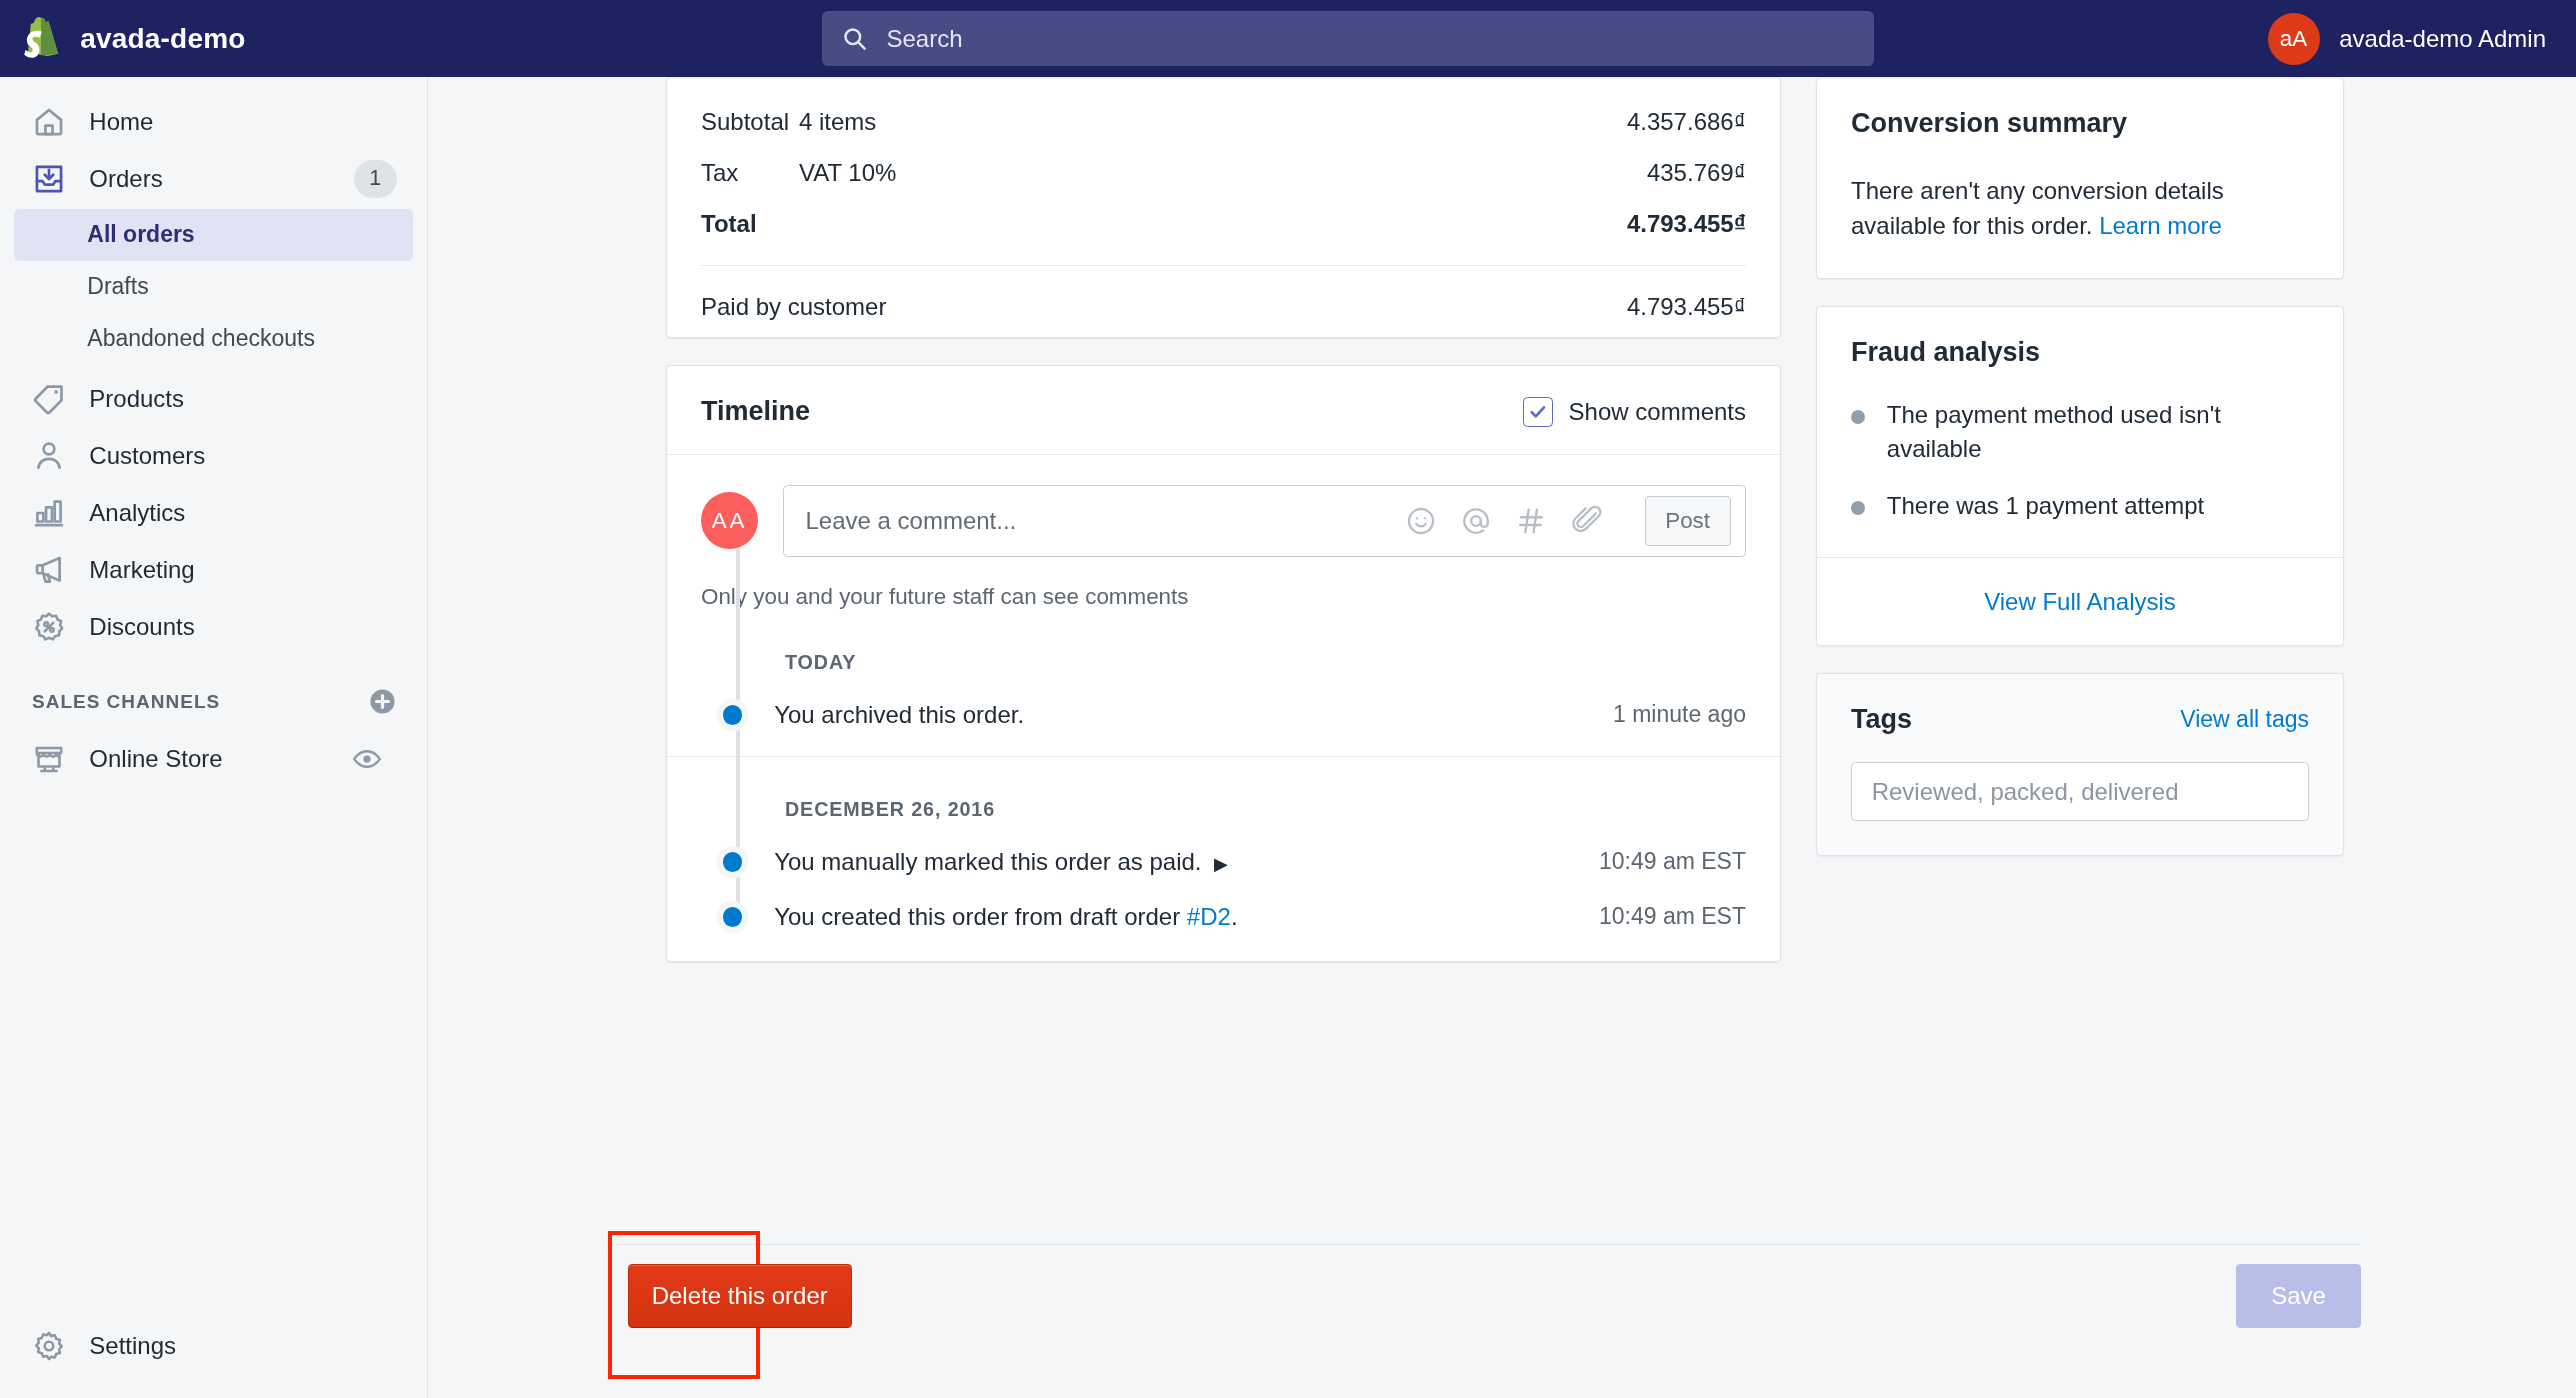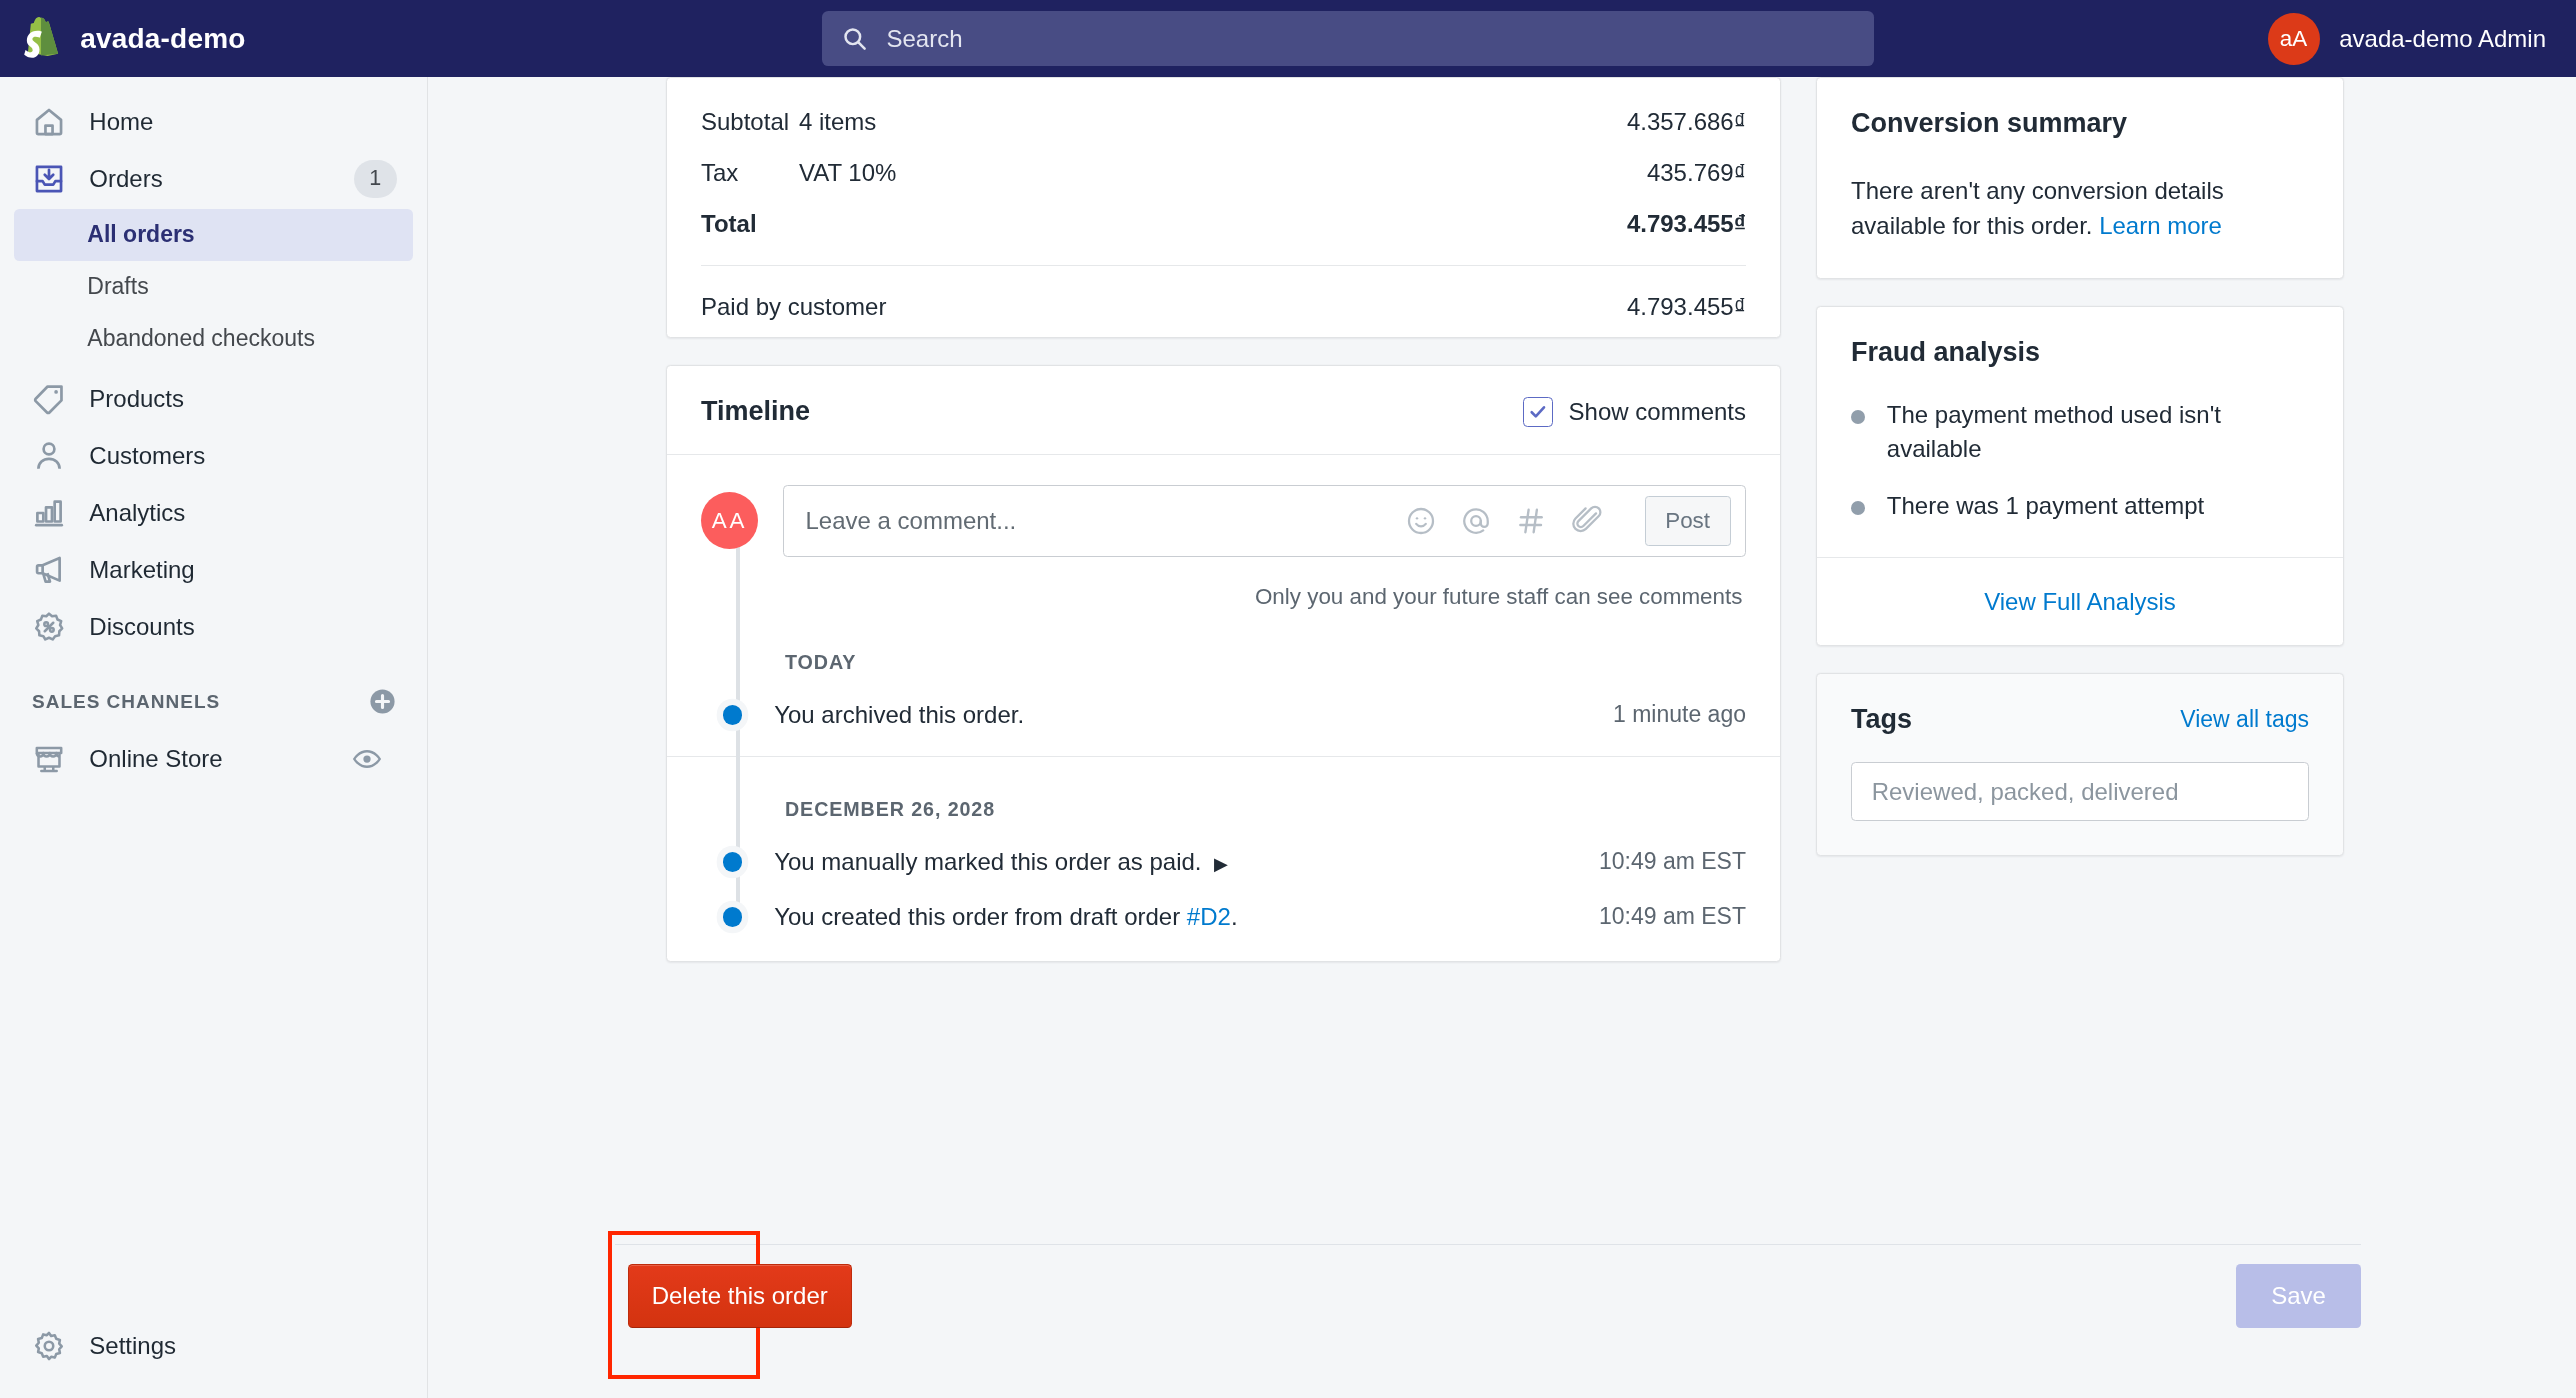--- a/index.html
+++ b/index.html
@@ -130,21 +130,21 @@
   .comment-ph { flex: 1; font-size: 24px; color: #626B73; }
   .cbtns { display: flex; align-items: center; gap: 23px; }
   .cicon { width: 32px; height: 32px; cursor: pointer; flex: none; }
   .post-btn {
     margin-left: 19.7px; height: 50px; padding: 0 19.7px;
     border: 0.9px solid #C4CDD5; border-radius: 3.6px; background: #F6F7F8;
     color: #697581; font-size: 22.4px; display: flex; align-items: center;
     cursor: pointer;
   }
   .privacy-note {
-    text-align: right; font-size: 22.4px; color: #5C6670;
+    text-align: left; font-size: 22.4px; color: #5C6670;
     margin-top: 27px; padding-right: 3.6px;
   }
 
   .day-head {
     font-size: 19.7px; font-weight: 700; letter-spacing: 0.9px; color: #5C6670;
     margin: 41px 0 0 84px; position: relative; z-index: 2;
   }
   .event {
     display: flex; align-items: center; margin-top: 27px; position: relative;
     z-index: 2; padding-left: 21.5px;
@@ -442,21 +442,21 @@
         <div class="privacy-note">Only you and your future staff can see comments</div>
 
         <div class="day-head">TODAY</div>
         <div class="event">
           <span class="dot"></span>
           <span class="ev-text">You archived this order.</span>
           <span class="ev-time">1 minute ago</span>
         </div>
         <div class="ev-divider"></div>
 
-        <div class="day-head">DECEMBER 26, 2028</div>
+        <div class="day-head">DECEMBER 26, 2016</div>
         <div class="event">
           <span class="dot"></span>
           <span class="ev-text">
             <span>You manually marked this order as paid.</span><span class="caret">▶</span>
           </span>
           <span class="ev-time">10:49 am EST</span>
         </div>
         <div class="event">
           <span class="dot"></span>
           <span class="ev-text"><span>You created this order from draft order </span><a class="link">#D2</a><span>.</span></span>

